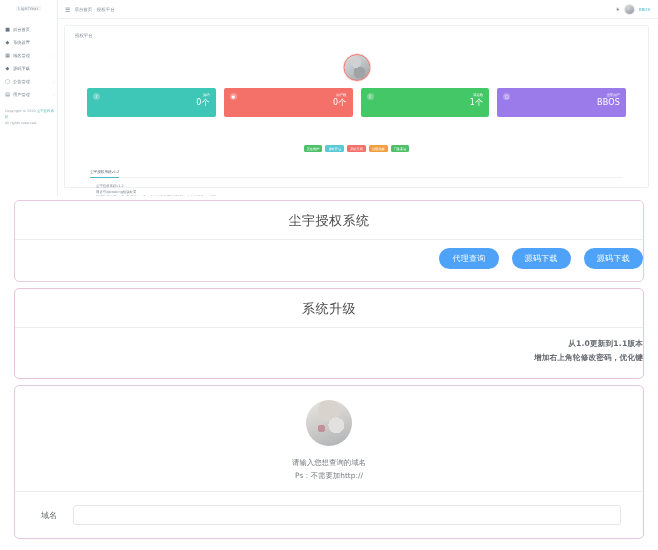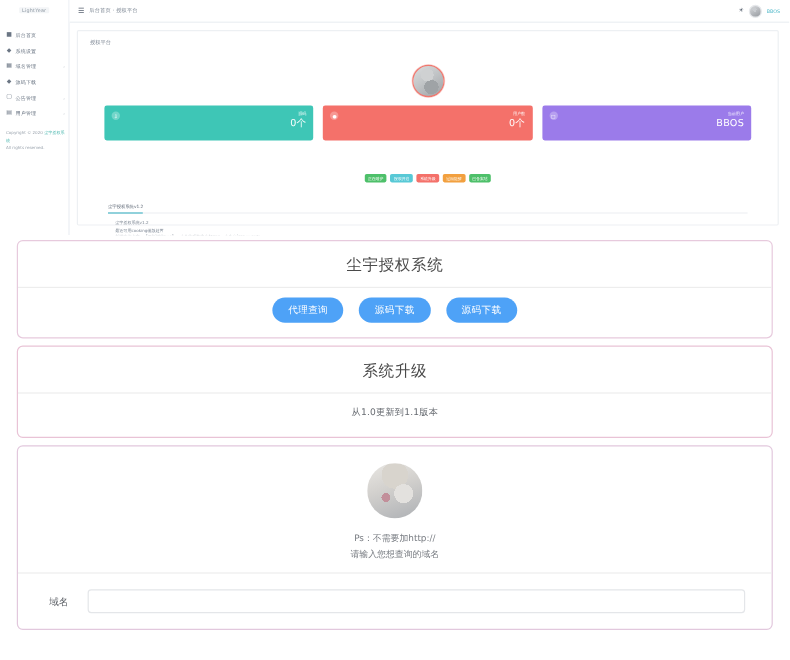--- a/index.html
+++ b/index.html
@@ -173,33 +173,34 @@
   .sect-head {
     text-align: center;
     font-size: 13px; color: #4a4a4a;
     padding: 11px 0 9px;
     font-weight: 400;
     letter-spacing: .5px;
   }
   .sect-div { height: 1px; background: #ededed; }
 
   .btn-row {
-    display: flex; justify-content: center; gap: 13px;
+    display: flex; justify-content: flex-end; gap: 13px;
     padding: 8px 0 12px;
   }
   .pill {
     background: #4ea2f7; color: #ffffff;
     font-size: 8px; letter-spacing: .3px;
     padding: 5px 13px; border-radius: 11px;
     border: none; cursor: pointer;
   }
 
   .ver-lines {
     padding: 9px 0 13px;
-    text-align: center;
+    text-align: right;
+    font-weight: bold;
   }
   .ver-lines div {
     font-size: 7.6px; color: #666a70;
     line-height: 14px; letter-spacing: .2px;
   }
 
   
   .q-avatar-wrap { display: flex; justify-content: center; padding: 14px 0 10px; }
   .q-avatar {
     width: 46px; height: 46px; border-radius: 50%;
@@ -300,20 +301,27 @@
           <div class="c-val">0个</div>
         </div>
       </div>
       <div class="card red" style="background: rgb(244, 113, 106);">
         <div class="c-ico">●</div>
         <div class="c-meta">
           <div class="c-label">用户数</div>
           <div class="c-val">0个</div>
         </div>
       </div>
+      <div class="card green" style="background: rgb(68, 199, 103);">
+        <div class="c-ico">⇩</div>
+        <div class="c-meta">
+          <div class="c-label">域名数</div>
+          <div class="c-val">1个</div>
+        </div>
+      </div>
       <div class="card purple" style="background: rgb(155, 123, 234);">
         <div class="c-ico">□</div>
         <div class="c-meta">
           <div class="c-label">当前用户</div>
           <div class="c-val">BBOS</div>
         </div>
       </div>
     </div>
 
     <div class="badges">
@@ -346,30 +354,31 @@
       <button class="pill">源码下载</button>
       <button class="pill">源码下载</button>
     </div>
   </div>
 
   <div class="sect s2">
     <div class="sect-head">系统升级</div>
     <div class="sect-div"></div>
     <div class="ver-lines">
       <div>从1.0更新到1.1版本</div>
+      <div>增加右上角轮修改密码，优化键</div>
     </div>
   </div>
 
   <div class="sect s3">
     <div class="q-avatar-wrap">
       <div class="q-avatar"></div>
     </div>
     <div class="q-hint">
+      <div>请输入您想查询的域名</div>
       <div>Ps：不需要加http://</div>
-      <div>请输入您想查询的域名</div>
     </div>
     <div class="q-rule"></div>
 
     <div class="field-row">
       <span class="field-label">域名</span>
       <input class="field-input" type="text" placeholder="" style="">
     </div>
 
   </div>
 

